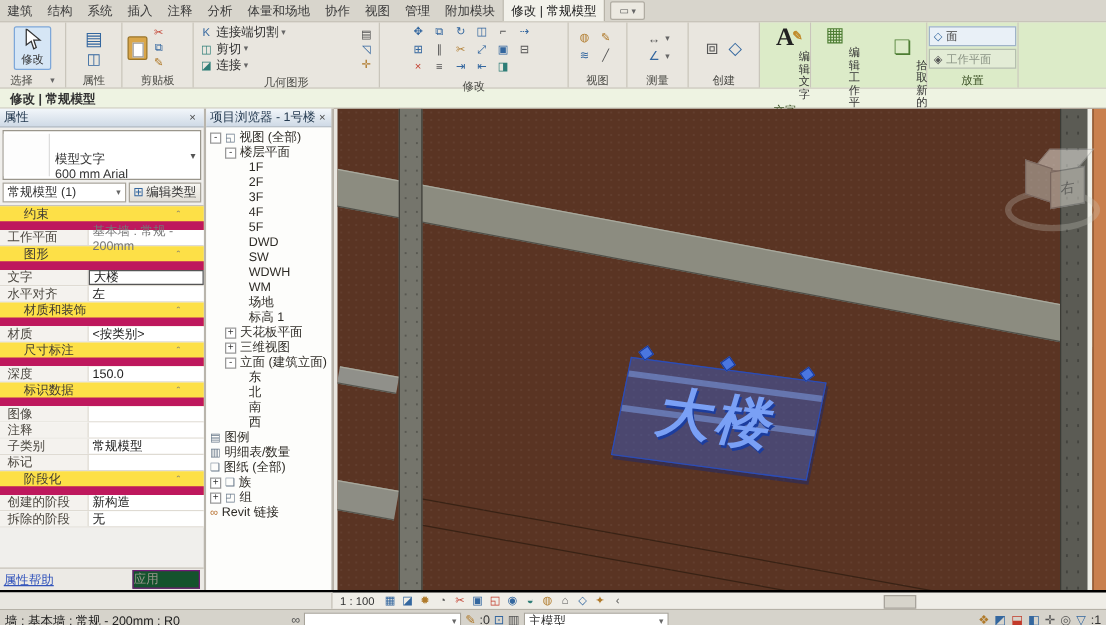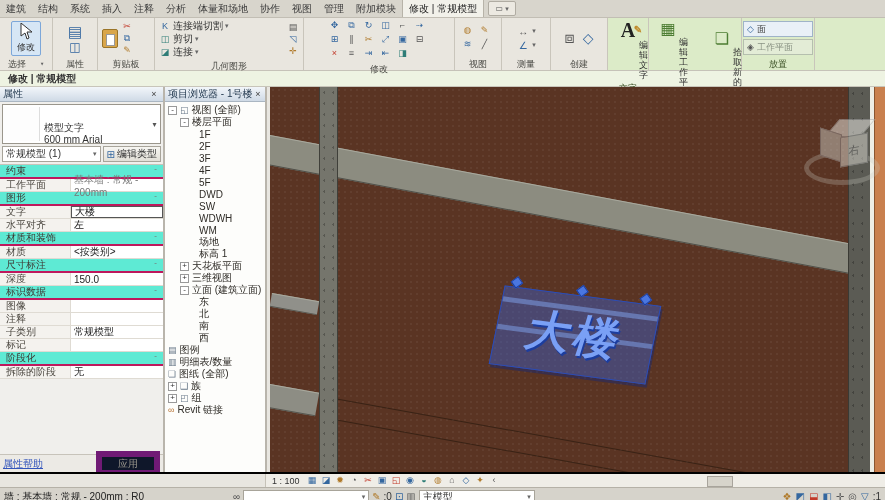--- a/index.html
+++ b/index.html
@@ -6,21 +6,21 @@
   #app{position:relative;width:885px;height:500px;font-family:"Liberation Sans","DejaVu Sans",sans-serif;font-size:10px;color:#333;background:#e6e3da;overflow:hidden;}
   
   .tabbar{height:17px;background:#d8d5cc;display:flex;align-items:flex-end;border-bottom:1px solid #c2beb4;}
   .tab{padding:2px 6px 1px;color:#3a3a3a;cursor:default;white-space:nowrap;}
   .tab.active{background:#f2f1ea;border:1px solid #b7b3a8;border-bottom:none;color:#222;}
   .tabbtn{margin-left:4px;margin-bottom:1px;width:26px;height:13px;border:1px solid #b0aca2;background:#ece9e1;border-radius:2px;display:flex;align-items:center;justify-content:center;font-size:8px;color:#555;gap:2px;}
   
   .ribbon{height:52px;display:flex;background:#e9e6df;border-bottom:1px solid #c6c2b8;}
   .panel{display:flex;flex-direction:column;border-right:1px solid #c9c5bb;}
   .pbody{flex:1;display:flex;align-items:center;padding:2px 4px;gap:3px;}
-  .plabel{height:12px;text-align:center;font-size:9px;color:#4a4a45;display:flex;align-items:center;justify-content:center;gap:14px;font-family:Liberation Mono, monospace;}
+  .plabel{height:12px;text-align:center;font-size:9px;color:#4a4a45;display:flex;align-items:center;justify-content:center;gap:14px;}
   .green{background:#dcebc8;}
   .green .plabel{color:#3c5226;}
   .bigbtn{display:flex;flex-direction:column;align-items:center;justify-content:center;padding:1px 5px;border:1px solid transparent;border-radius:2px;}
   .bigbtn.hl{background:#d6e6f5;border-color:#7da7d9;}
   .bigbtn .blbl{font-size:9px;margin-top:1px;}
   .gl{display:inline-block;text-align:center;}
   .gl.b{color:#34679f;}
   .gl.t{color:#2e7d77;}
   .gl.o{color:#b07a2a;}
   .gl.r{color:#c23a2a;}
@@ -54,30 +54,30 @@
   #browser{width:100px;}
   .typesel{margin:2px;border:1px solid #9a968c;background:#fff;height:38px;display:flex;align-items:center;}
   .typesel .swatch{width:36px;height:34px;border-right:1px solid #ddd;background:#fdfdfd;}
   .typesel .tinfo{flex:1;padding-left:4px;line-height:12px;margin-top:20px;}
   .typesel .tcaret{align-self:stretch;width:11px;display:flex;align-items:center;justify-content:center;color:#555;font-size:8px;}
   .selrow{display:flex;align-items:center;gap:2px;padding:0 2px 2px;}
   .seldrop{flex:1;height:14px;border:1px solid #a8a49a;background:#fff;display:flex;align-items:center;padding:0 3px;}
   .seldrop .caret{margin-left:auto;}
   .edittype{height:14px;border:1px solid #a8a49a;background:linear-gradient(#f7f6f2,#e2dfd7);display:flex;align-items:center;gap:2px;padding:0 3px;}
   .ptable{border-top:1px solid #c7c3ba;}
-  .psec{height:12px;background:#5eead4;border-bottom:2px solid #be185d;display:flex;align-items:center;padding:0 6px;color:#3e3a34;}
+  .psec{height:12px;background:#fde047;border-bottom:7px solid #be185d;display:flex;align-items:center;padding:0 19px;color:#3e3a34;}
   .psec .pc{margin-left:auto;font-size:8px;color:#777;}
   .prow{height:12px;display:flex;border-bottom:1px solid #dfdbd3;background:#fff;}
   .prow .pl{width:64px;padding-left:6px;background:#f4f2ee;border-right:1px solid #dfdbd3;color:#4a463f;display:flex;align-items:center;}
   .prow .pv{flex:1;display:flex;align-items:center;padding-left:3px;color:#222;}
   .prow .pv.dim{color:#777;}
   .pv.editing{border:1px solid #555;background:#fff;margin:0;}
   .pal-bottom{margin-top:auto;height:17px;border-top:1px solid #c7c3ba;background:#eceae5;display:flex;align-items:center;padding:0 3px;}
   .plink{color:#3355bb;text-decoration:underline;}
-  .applybtn{margin-left:auto;width:52px;height:13px;border:6px solid #701a75;background:#0f172a;color:#9a968c;text-align:center;line-height:13px;}
+  .applybtn{margin-left:auto;width:52px;height:13px;border:1px solid #701a75;background:#14532d;color:#9a968c;text-align:left;line-height:13px;}
   
   .tree{flex:1;overflow:hidden;padding-top:2px;background:#fdfdfb;}
   .titem{height:12px;display:flex;align-items:center;gap:3px;white-space:nowrap;color:#2e2b26;}
   .titem .texp{width:7px;height:7px;border:1px solid #999;background:#fff;font-size:8px;line-height:6px;text-align:center;color:#333;flex:none;}
   .titem .tico{font-size:9px;color:#6a7a8a;flex:none;}
   .d0{padding-left:3px;}.d1{padding-left:15px;}.d2{padding-left:34px;}
   
   #canvas{flex:1;position:relative;overflow:hidden;background:#5a3423;border-left:3px solid #e8e6e0;}
   #canvas .tex{position:absolute;inset:0;background-image:radial-gradient(rgba(255,255,255,0.05) 1px,transparent 1px);background-size:6px 6px;}
   .beam{position:absolute;left:0;top:48px;width:640px;height:28px;background:#8c8c80;border-top:1px solid #a9a99d;border-bottom:1px solid #4f4f48;transform:rotate(10.6deg);transform-origin:0 0;z-index:1;}
@@ -392,20 +392,24 @@
           </div>
         <div class="prow">
             <div class="pl">标记</div>
             <div class="pv"></div>
           </div>
         <div class="psec">
             <span>阶段化</span>
             <span class="pc">ˆ</span>
           </div>
         <div class="prow">
+            <div class="pl">创建的阶段</div>
+            <div class="pv">新构造</div>
+          </div>
+        <div class="prow">
             <div class="pl">拆除的阶段</div>
             <div class="pv">无</div>
           </div>
       </div>
       <div class="pal-bottom">
         <span class="plink">属性帮助</span>
         <span class="applybtn">应用</span>
       </div>
     </div>
 

